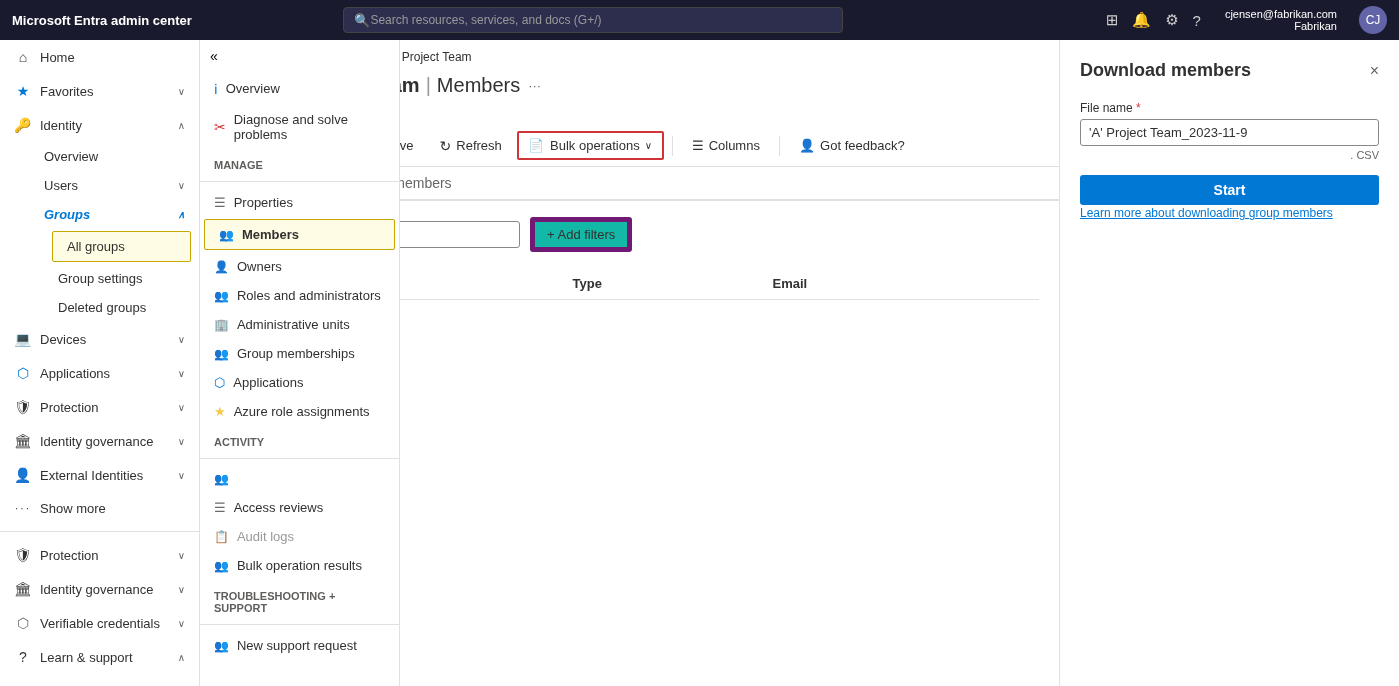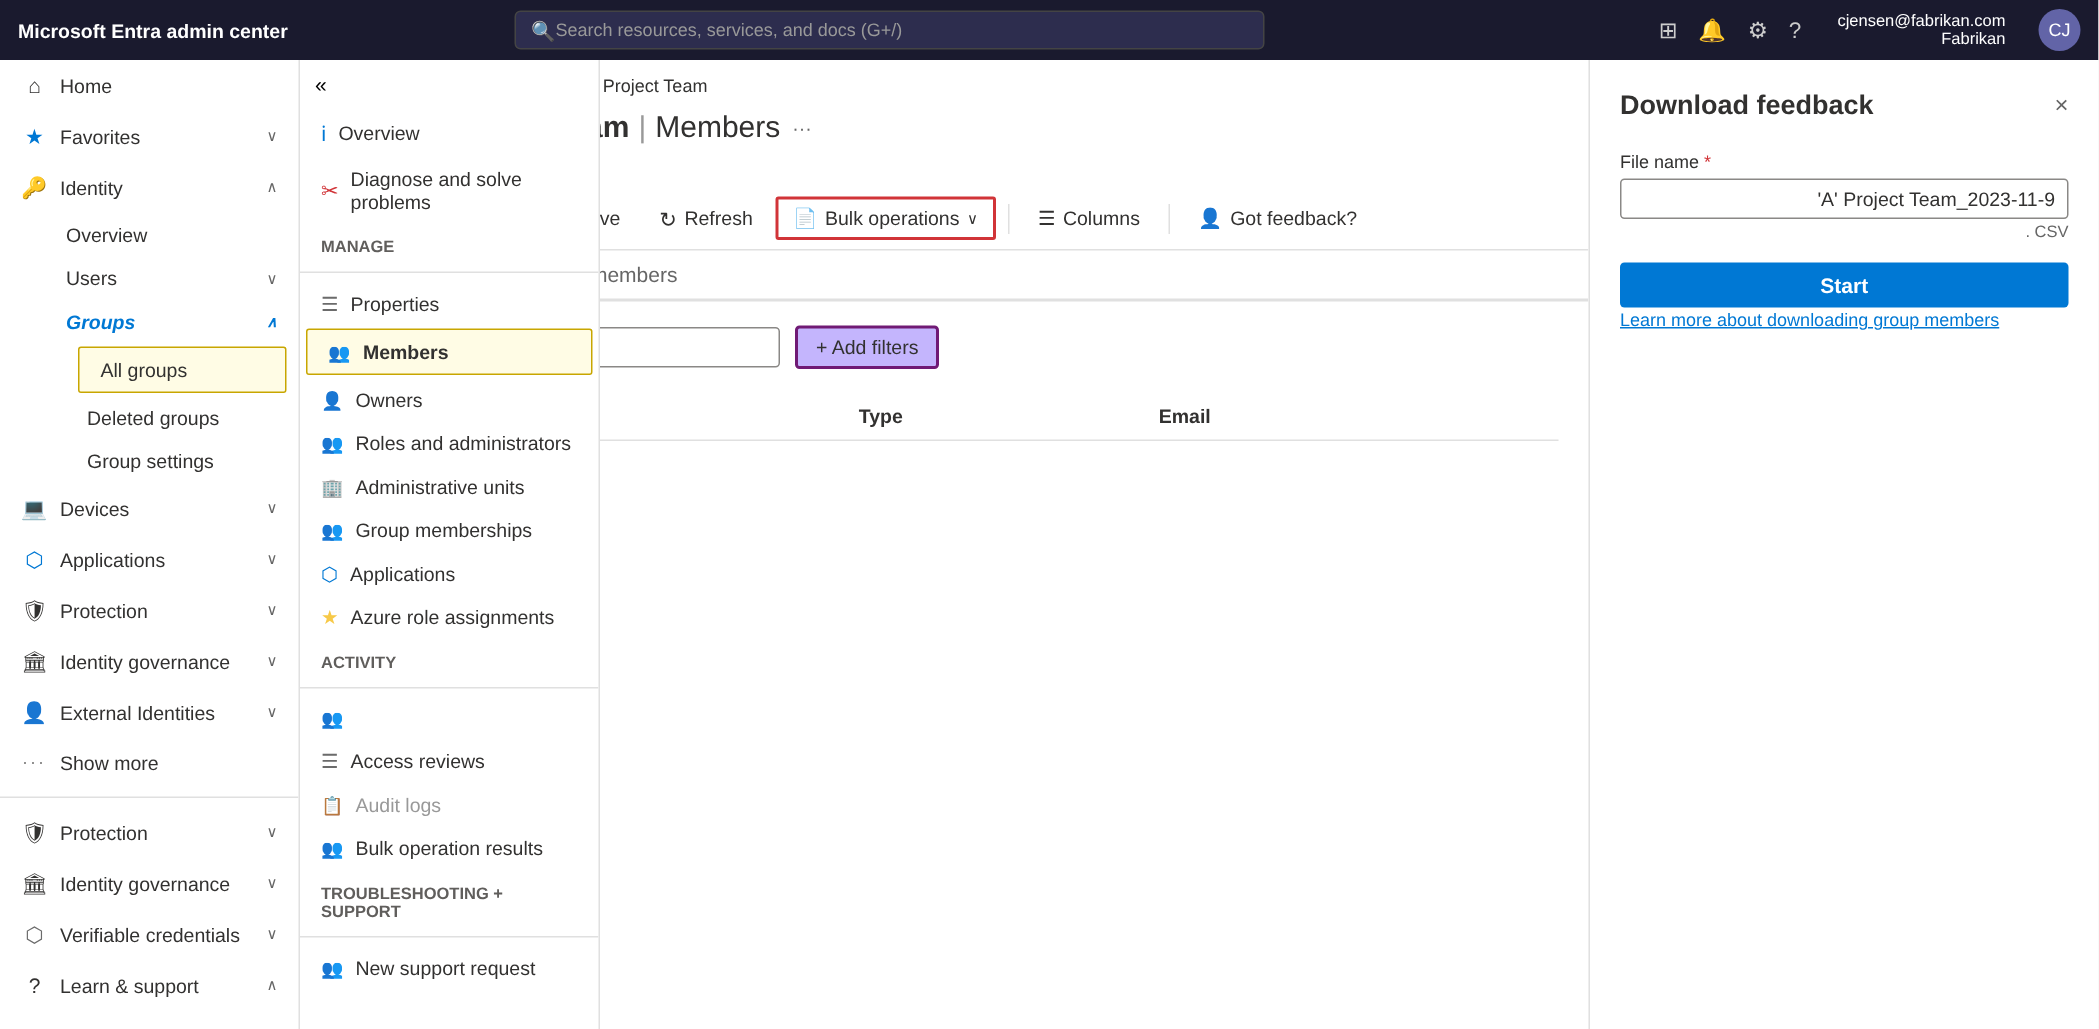--- a/index.html
+++ b/index.html
@@ -110,22 +110,22 @@
     .search-box {
       display: flex; align-items: center; border: 1px solid #8a8886; border-radius: 3px;
       padding: 5px 10px; gap: 6px; width: 300px; background: white;
     }
     .search-box input {
       border: none; outline: none; font-size: 13px; color: #323130; width: 100%;
     }
     .search-box input::placeholder { color: #999; }
     .add-filters-btn {
       display: flex; align-items: center; gap: 5px; padding: 5px 12px;
-      border: 2px solid #701a75; border-radius: 3px; cursor: pointer;
-      font-size: 13px; color: #323130; background: #c4b5fd;
+      border: 5px solid #701a75; border-radius: 3px; cursor: pointer;
+      font-size: 13px; color: #323130; background: #14b8a6;
     }
 
     .table-header {
       display: grid; grid-template-columns: 1fr 200px 1fr;
       padding: 8px 0; border-bottom: 1px solid #e0e0e0;
       font-weight: 600; color: #323130; font-size: 13px;
     }
     .table-header-cell { display: flex; align-items: flex-start; gap: 4px; margin-left: 43px; }
     .sort-icon { font-size: 10px; color: #666; }
     .no-data { padding: 20px 0; color: #666; font-size: 13px; }
@@ -137,21 +137,21 @@
     }
     .panel-header {
       display: flex; align-items: center; justify-content: space-between; margin-bottom: 20px;
     }
     .panel-title { font-size: 18px; font-weight: 600; color: #323130; }
     .panel-close { cursor: pointer; font-size: 16px; color: #666; }
     .panel-field-label { font-size: 12px; color: #323130; margin-bottom: 4px; }
     .required-star { color: #d13438; }
     .panel-input {
       width: 100%; border: 1px solid #8a8886; border-radius: 3px;
-      padding: 5px 8px; font-size: 13px; color: #323130; outline: none; text-align: right;
+      padding: 5px 8px; font-size: 13px; color: #323130; outline: none;
     }
     .csv-label { font-size: 11px; color: #666; text-align: right; margin-top: 3px; }
     .panel-start-btn {
       background: #0078d4; color: white; border: none; border-radius: 3px;
       padding: 7px 20px; font-size: 14px; font-weight: 600; cursor: pointer;
       margin-top: 14px; display: inline-block;
     }
     .panel-link { color: #0078d4; font-size: 12px; cursor: pointer; text-decoration: underline; line-height: 1.4; }
 
     .section-label {
@@ -221,24 +221,24 @@
       <div class="sidebar-subitem-plain" style="font-weight:600;color:#0078d4;font-style:italic;">
         <span>Groups</span>
         <span class="sidebar-chevron" style="color:#0078d4;">∧</span>
       </div>
 
       <div style="padding-left:14px;">
         <div class="sidebar-subitem-box sidebar-subitem-plain">
           <span>All groups</span>
         </div>
         <div class="sidebar-subitem-plain">
+          <span>Group settings</span>
+        </div>
+        <div class="sidebar-subitem-plain">
           <span>Deleted groups</span>
-        </div>
-        <div class="sidebar-subitem-plain">
-          <span>Group settings</span>
         </div>
       </div>
     </div>
 
     <div class="sidebar-item">
       <span class="sidebar-icon">💻</span>
       <span>Devices</span>
       <span class="sidebar-chevron">∨</span>
     </div>
 
@@ -459,21 +459,21 @@
     <div class="divider"></div>
 
     <div class="sidebar-subitem-plain">
       <span style="font-size:12px;color:#0078d4;">👥</span>
       <span>New support request</span>
     </div>
   </div>
 
   <div class="right-panel">
     <div class="panel-header">
-      <span class="panel-title">Download feedback</span>
+      <span class="panel-title">Download members</span>
       <span class="panel-close">×</span>
     </div>
 
     <div>
       <div class="panel-field-label">
         <span>File name</span>
         <span class="required-star"> *</span>
       </div>
       <input class="panel-input" type="text" value="'A' Project Team_2023-11-9" style="">
       <div class="csv-label">. CSV</div>

